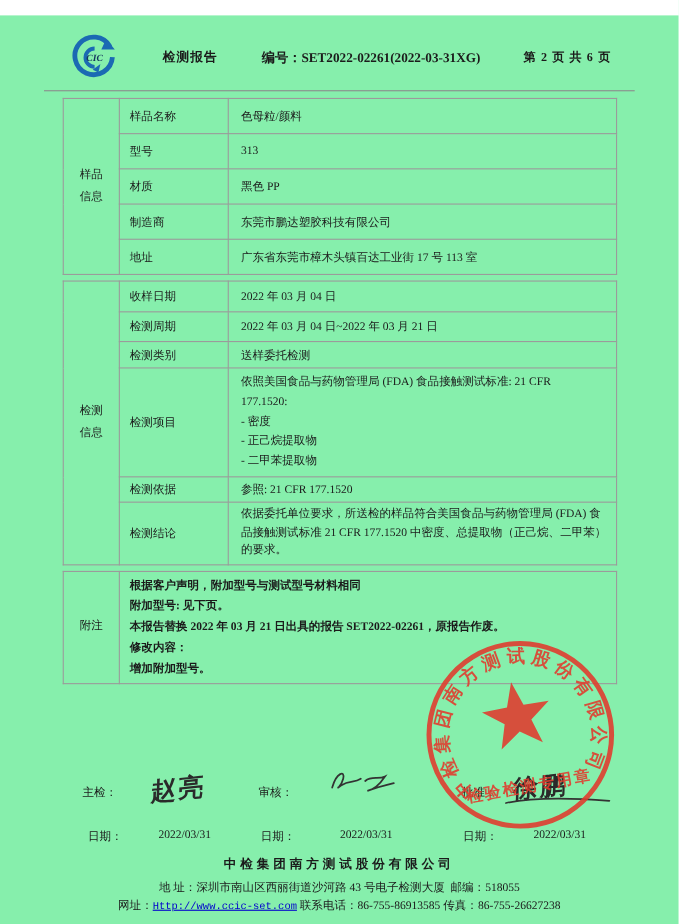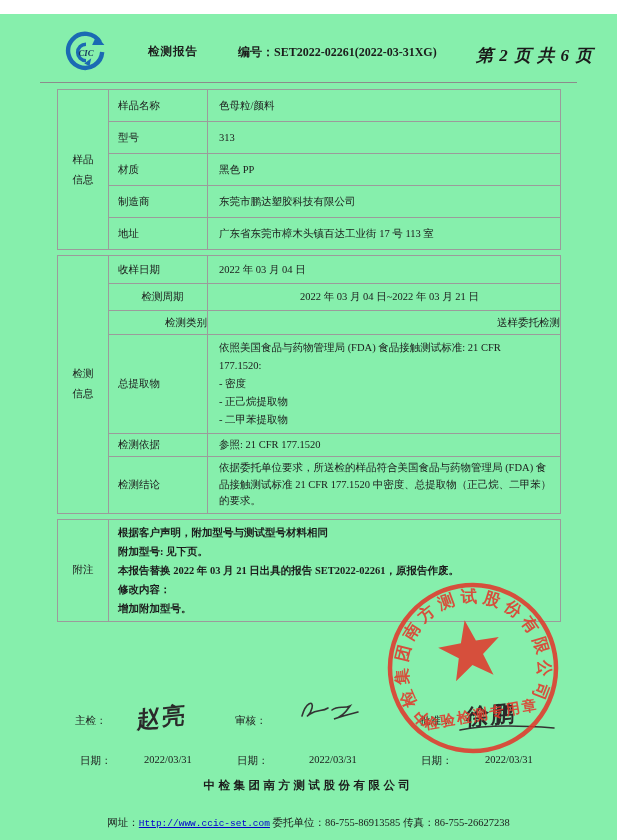--- a/index.html
+++ b/index.html
@@ -8,32 +8,32 @@
   .page {
     position:relative; width:617px; height:840px; margin:14px auto;
     background:#86efac; overflow:hidden;
     font-size:10.5px;
   }
   
   .hdr { position:absolute; left:40px; right:40px; top:14px; height:48px; }
   .hdr-logo { position:absolute; left:25px; top:3px; width:42px; height:42px; }
   .hdr-title { position:absolute; left:108px; top:16px; font-weight:bold; font-size:11.5px; letter-spacing:1px; }
   .hdr-no { position:absolute; left:198px; top:16px; font-weight:bold; font-size:12px; }
-  .hdr-page { position:absolute; left:436px; top:16px; font-weight:bold; font-size:17px; letter-spacing:1px; white-space:nowrap;font-style:italic; }
+  .hdr-page { position:absolute; left:436px; top:16px; font-weight:bold; font-size:11px; letter-spacing:1px; white-space:nowrap; }
   .hdr-rule { position:absolute; left:40px; right:40px; top:68px; border-top:1px solid #8c8c8c; }
   
   .tables { position:absolute; left:57px; top:75px; width:503px; }
   table.sec { border-collapse:collapse; table-layout:fixed; width:503px; margin-bottom:5px; }
   table.sec td { border:1px solid #9b9b9b; vertical-align:middle; font-size:10.5px; }
   td.c1 { width:51px; text-align:center; line-height:20px; }
   td.c2 { width:99px; padding-left:9px; }
   td.c3 { width:353px; padding-left:11px; }
   td.note-cell { width:452px; padding-left:9px; vertical-align:middle; }
   tr.h31 { height:31px; } tr.h32 { height:32px; }
-  tr.h28 { height:28px; } tr.h27 { height:27px;text-align:center; } tr.h24 { height:24px;text-align:right; }
+  tr.h28 { height:28px; } tr.h27 { height:27px; } tr.h24 { height:24px; }
   tr.h23 { height:23px; }
   .ml { line-height:18px; padding:4px 0; }
   .ml div { white-space:nowrap; }
   .concl { line-height:16.5px; padding:3px 6px 3px 0; }
   .notes { line-height:19px; padding:3px 0;font-weight:bold; }
   
   .sig-label { position:absolute; font-size:10.5px; }
   .sig-date { position:absolute; font-size:10.5px; }
   .handwriting { position:absolute; font-size:23px; color:#2a2a2a; transform:rotate(-6deg) skewX(-8deg); font-weight:bold; letter-spacing:2px; }
   .scribble { position:absolute; }
@@ -109,21 +109,21 @@
       </tr>
       <tr class="h27">
         <td class="c2">检测周期</td>
         <td class="c3">2022 年 03 月 04 日~2022 年 03 月 21 日</td>
       </tr>
       <tr class="h24">
         <td class="c2">检测类别</td>
         <td class="c3">送样委托检测</td>
       </tr>
       <tr>
-        <td class="c2">总提取物</td>
+        <td class="c2">检测项目</td>
         <td class="c3">
           <div class="ml">
             <div>依照美国食品与药物管理局 (FDA) 食品接触测试标准: 21 CFR</div>
             <div>177.1520:</div>
             <div>- 密度</div>
             <div>- 正己烷提取物</div>
             <div>- 二甲苯提取物</div>
           </div>
         </td>
       </tr>
@@ -191,19 +191,22 @@
       </defs>
       <text font-size="16.5" font-weight="bold" fill="#e23a2d" letter-spacing="5" font-family="Liberation Serif, DejaVu Serif, serif">
         <textPath href="#sealArc" startOffset="4">中检集团南方测试股份有限公司</textPath>
       </text>
       <path d="M0,-30 L7.06,-9.71 L28.5,-9.27 L11.4,3.71 L17.63,24.27 L0,12 L-17.63,24.27 L-11.4,3.71 L-28.5,-9.27 L-7.06,-9.71 Z" transform="translate(0,-16) scale(1.08)" fill="#e23a2d"></path>
       <text x="0" y="52" text-anchor="middle" font-size="14.5" font-weight="bold" fill="#e23a2d" letter-spacing="2" font-family="Liberation Serif, DejaVu Serif, serif">检验检测专用章</text>
     </g>
   </svg>
 
   <div class="ftr ftr-company">中检集团南方测试股份有限公司</div>
+  <div class="ftr ftr-line">
+    <span>地  址：</span><span>深圳市南山区西丽街道沙河路 43 号电子检测大厦</span>&nbsp;&nbsp;<span>邮编：</span><span>518055</span>
+  </div>
   <div class="ftr ftr-line2">
     <span>网址：</span><span class="url-link">Http://www.ccic-set.com</span>
-    <span>委托单位：</span><span>86-755-86913585</span>
+    <span>联系电话：</span><span>86-755-86913585</span>
     <span>传真：</span><span>86-755-26627238</span>
   </div>
 
 </div>
 
 </body></html>

